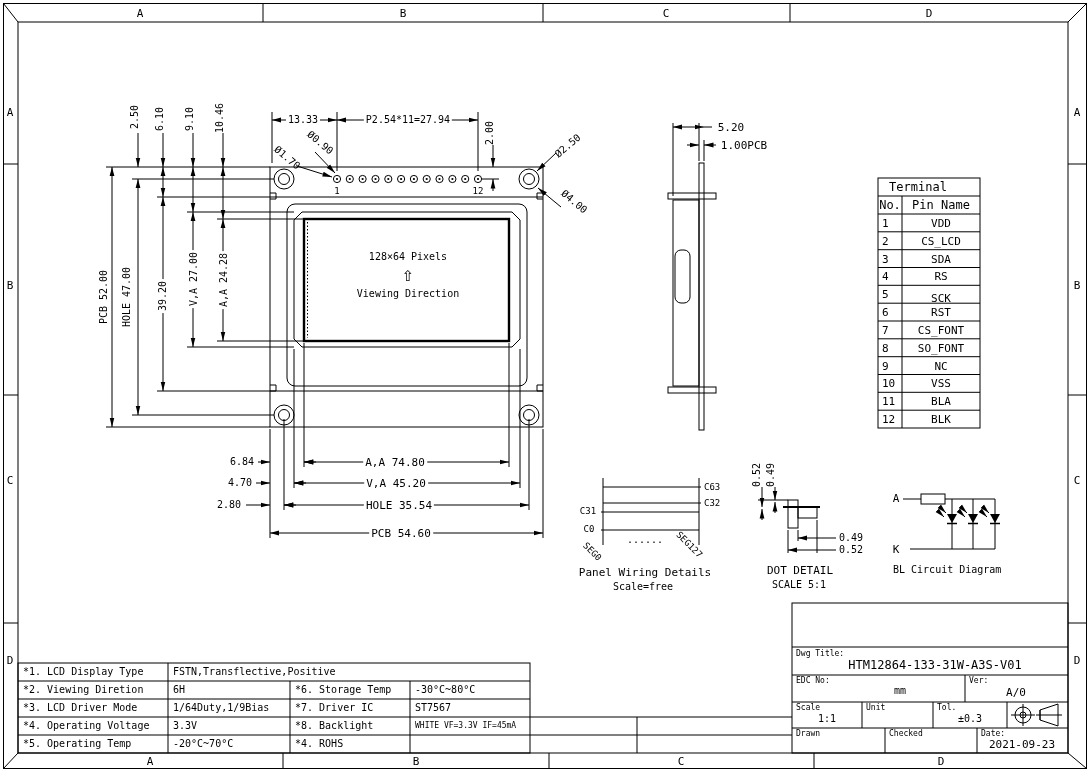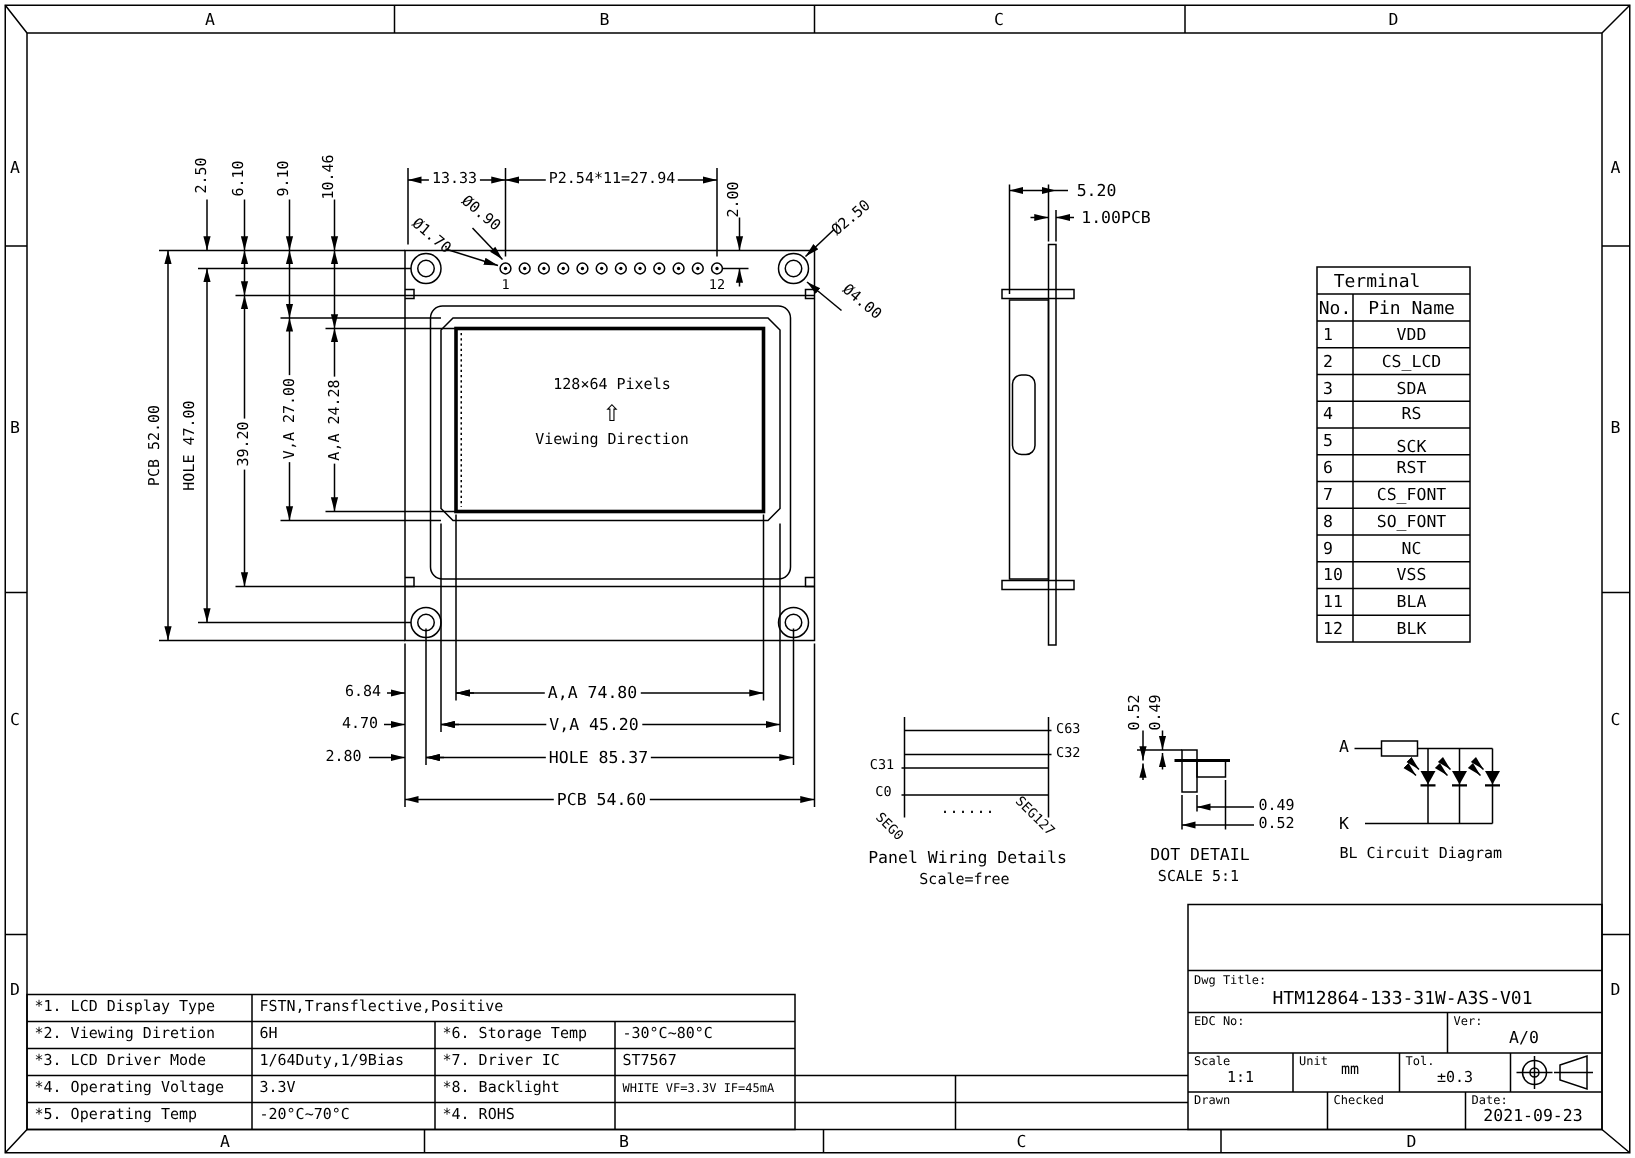--- a/index.html
+++ b/index.html
@@ -255,21 +255,21 @@
 <span class="t rv" style="left:127px;top:297px">HOLE 47.00</span>
 <span class="t rv bg" style="left:163px;top:296px">39.20</span>
 <span class="t rv bg" style="left:194px;top:279px">V,A 27.00</span>
 <span class="t rv bg" style="left:224px;top:280px">A,A 24.28</span>
 
 <span class="t" style="left:242px;top:462px">6.84</span>
 <span class="t" style="left:240px;top:483px">4.70</span>
 <span class="t" style="left:229px;top:505px">2.80</span>
 <span class="t bg f11" style="left:395px;top:462px">A,A 74.80</span>
 <span class="t bg f11" style="left:396px;top:483px">V,A 45.20</span>
-<span class="t bg f11" style="left:399px;top:505px">HOLE 85.37</span>
+<span class="t bg f11" style="left:399px;top:505px">HOLE 35.54</span>
 <span class="t bg f11" style="left:401px;top:533px">PCB 54.60</span>
 
 <span class="t f11" style="left:731px;top:127px">5.20</span>
 <span class="t f11" style="left:744px;top:145px">1.00PCB</span>
 
 <span class="t f12" style="left:918px;top:187px">Terminal</span>
 <span class="t f12" style="left:890px;top:205px">No.</span>
 <span class="t f12" style="left:941px;top:205px">Pin Name</span>
 <span class="l f11" style="left:882px;top:223px">1</span>
     <span class="t f11" style="left:941px;top:223px">VDD</span>
@@ -318,21 +318,21 @@
 <span class="l" style="left:893px;top:570px">BL Circuit Diagram</span>
 
 <span class="l f8" style="left:796px;top:654px">Dwg Title:</span>
 <span class="t f12" style="left:935px;top:665px">HTM12864-133-31W-A3S-V01</span>
 <span class="l f8" style="left:796px;top:681px">EDC No:</span>
 <span class="l f8" style="left:969px;top:681px">Ver:</span>
 <span class="t f11" style="left:1016px;top:692px">A/0</span>
 <span class="l f8" style="left:796px;top:708px">Scale</span>
 <span class="t" style="left:827px;top:719px">1:1</span>
 <span class="l f8" style="left:866px;top:708px">Unit</span>
-<span class="t" style="left:900px;top:714px">mm</span>
+<span class="t" style="left:900px;top:691px">mm</span>
 <span class="l f8" style="left:937px;top:708px">Tol.</span>
 <span class="t" style="left:970px;top:719px">±0.3</span>
 <span class="l f8" style="left:796px;top:734px">Drawn</span>
 <span class="l f8" style="left:889px;top:734px">Checked</span>
 <span class="l f8" style="left:981px;top:734px">Date:</span>
 <span class="t f11" style="left:1022px;top:744px">2021-09-23</span>
 
 <span class="l" style="left:23px;top:672px">*1. LCD Display Type</span>
 <span class="l" style="left:173px;top:672px">FSTN,Transflective,Positive</span>
 <span class="l" style="left:23px;top:690px">*2. Viewing Diretion</span>

